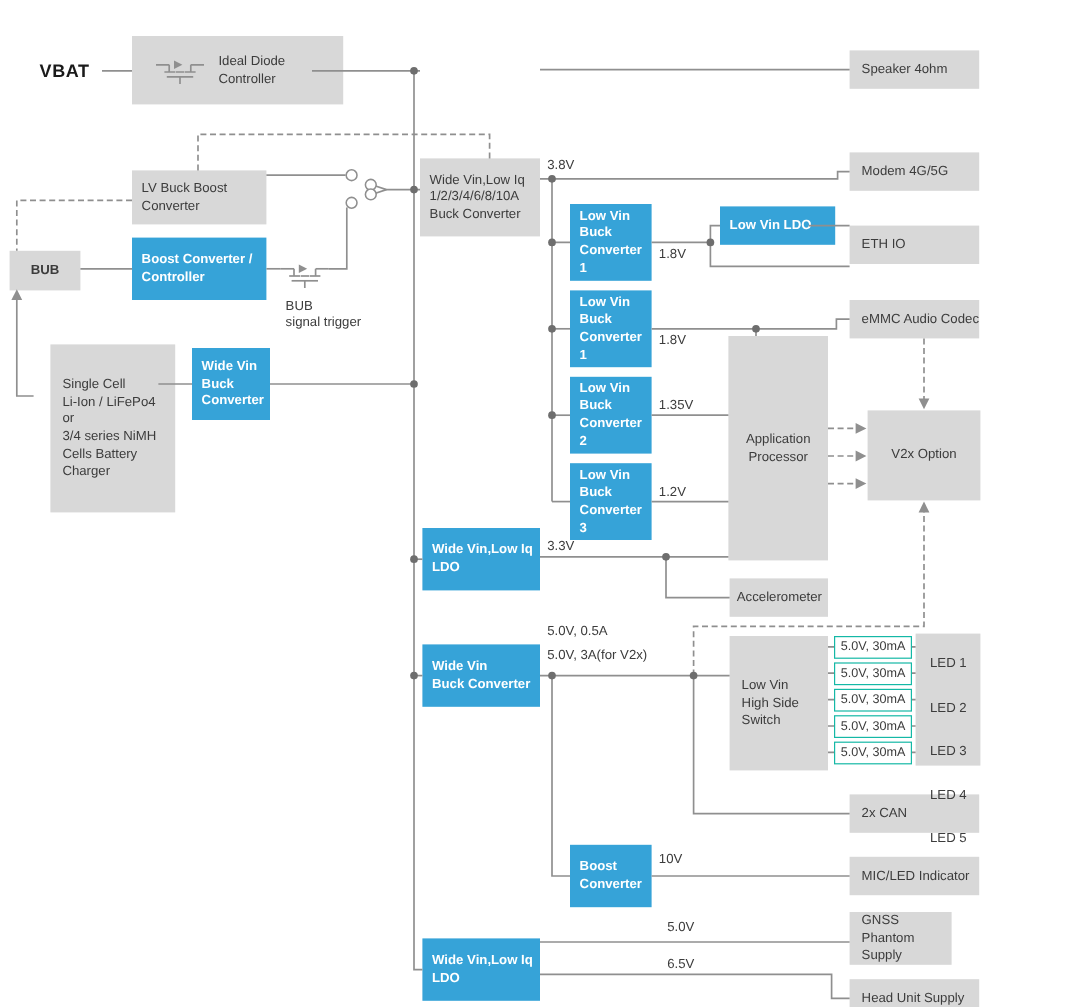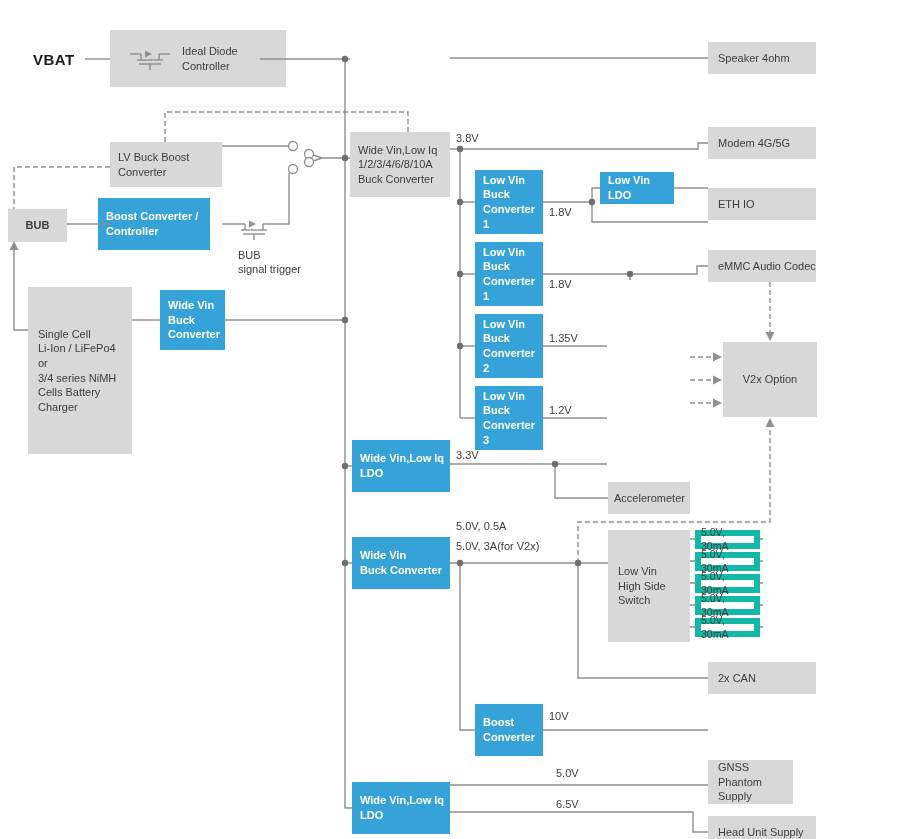--- a/index.html
+++ b/index.html
@@ -4,21 +4,21 @@
 <style>
   * { margin:0; padding:0; box-sizing:border-box; }
   html,body { background:#ffffff; }
   body { font-family:"Liberation Sans", sans-serif; }
   .stage { position:relative; width:908px; height:839px; background:#fff; overflow:hidden;margin-top:12px; }
   .box { position:absolute; display:flex; align-items:center; font-size:11px; line-height:1.32;
          white-space:pre-line; }
   .gray { background:#d8d8d8; color:#3c3c3c; padding-left:10px; }
   .blue { background:#36a3d8; color:#ffffff; font-weight:bold; padding-left:8px; }
   .center { justify-content:center; padding-left:0; text-align:center; }
-  .white-box { background:#ffffff; border:6px solid #14b8a6; color:#3c3c3c; font-size:10.5px;
+  .white-box { background:#ffffff; border:1px solid #14b8a6; color:#3c3c3c; font-size:10.5px;
                justify-content:center; padding-left:0; }
   .lbl { position:absolute; font-size:11px; color:#3c3c3c; white-space:pre-line; line-height:1.3; }
   .vbat { font-size:15px; font-weight:bold; color:#1a1a1a; letter-spacing:0.5px; }
   svg.wires { position:absolute; left:0; top:0; pointer-events:none; }
   .w { stroke:#8f8f8f; stroke-width:1.4; fill:none; }
   .d { stroke-dasharray:5 3; }
   .dot { fill:#6e6e6e; stroke:none; }
   .oc { fill:#ffffff; stroke:#8f8f8f; stroke-width:1.3; }
   .ah { fill:#8f8f8f; stroke:none; }
   .led-row { height:22px; display:flex; align-items:center; padding-left:12px; font-size:11px; color:#3c3c3c; }
@@ -43,57 +43,67 @@
   <div class="lbl" style="left:549px;top:697px">10V</div>
   <div class="lbl" style="left:556px;top:754px">5.0V</div>
   <div class="lbl" style="left:556px;top:785px">6.5V</div>
 
   <div class="box gray" style="left:110px;top:18px;width:176px;height:57px;padding-left:72px">Ideal Diode
 Controller</div>
   <div class="box gray" style="left:708px;top:30px;width:108px;height:32px">Speaker 4ohm</div>
   <div class="box gray" style="left:110px;top:130px;width:112px;height:45px;padding-left:8px">LV Buck Boost
 Converter</div>
   <div class="box gray center" style="left:8px;top:197px;width:59px;height:33px;font-weight:bold">BUB</div>
-  <div class="box gray" style="left:28px;top:275px;width:104px;height:167px">Single Cell
+  <div class="box gray" style="left:42px;top:275px;width:104px;height:140px">Single Cell
 Li-Ion / LiFePo4
 or
 3/4 series NiMH
 Cells Battery
 Charger</div>
   <div class="box gray" style="left:350px;top:120px;width:100px;height:65px;padding-left:8px">Wide Vin,Low Iq
 1/2/3/4/6/8/10A
 Buck Converter</div>
   <div class="box gray" style="left:708px;top:115px;width:108px;height:32px">Modem 4G/5G</div>
   <div class="box gray" style="left:708px;top:176px;width:108px;height:32px">ETH IO</div>
   <div class="box gray" style="left:708px;top:238px;width:108px;height:32px">eMMC Audio Codec</div>
+  <div class="box gray center" style="left:607px;top:268px;width:83px;height:187px">Application
+Processor</div>
   <div class="box gray center" style="left:723px;top:330px;width:94px;height:75px">V2x Option</div>
   <div class="box gray" style="left:608px;top:470px;width:82px;height:32px;padding-left:6px">Accelerometer</div>
   <div class="box gray" style="left:608px;top:518px;width:82px;height:112px">Low Vin
 High Side
 Switch</div>
   <div class="box gray" style="left:708px;top:650px;width:108px;height:32px">2x CAN</div>
+  <div class="box gray" style="left:708px;top:702px;width:108px;height:32px">MIC/LED Indicator</div>
   <div class="box gray" style="left:708px;top:748px;width:85px;height:44px">GNSS Phantom
 Supply</div>
   <div class="box gray" style="left:708px;top:804px;width:108px;height:32px">Head Unit Supply</div>
 
+  <div class="box gray" style="left:763px;top:516px;width:54px;height:110px;display:block;padding-left:0">
+    <div class="led-row">LED 1</div>
+    <div class="led-row">LED 2</div>
+    <div class="led-row">LED 3</div>
+    <div class="led-row">LED 4</div>
+    <div class="led-row">LED 5</div>
+  </div>
 
   <div class="box white-box" style="left:695px;top:518px;width:65px;height:19px">5.0V, 30mA</div>
   <div class="box white-box" style="left:695px;top:540px;width:65px;height:19px">5.0V, 30mA</div>
   <div class="box white-box" style="left:695px;top:562px;width:65px;height:19px">5.0V, 30mA</div>
   <div class="box white-box" style="left:695px;top:584px;width:65px;height:19px">5.0V, 30mA</div>
   <div class="box white-box" style="left:695px;top:606px;width:65px;height:19px">5.0V, 30mA</div>
 
-  <div class="box blue" style="left:98px;top:186px;width:112px;height:52px">Boost Converter /
+  <div class="box blue" style="left:110px;top:186px;width:112px;height:52px">Boost Converter /
 Controller</div>
   <div class="box blue" style="left:160px;top:278px;width:65px;height:60px">Wide Vin
 Buck Converter</div>
   <div class="box blue" style="left:475px;top:158px;width:68px;height:64px">Low Vin
 Buck
 Converter 1</div>
-  <div class="box blue" style="left:600px;top:160px;width:74px;height:32px">Low Vin LDO</div>
+  <div class="box blue" style="left:600px;top:160px;width:96px;height:32px">Low Vin LDO</div>
   <div class="box blue" style="left:475px;top:230px;width:68px;height:64px">Low Vin
 Buck
 Converter 1</div>
   <div class="box blue" style="left:475px;top:302px;width:68px;height:64px">Low Vin
 Buck
 Converter 2</div>
   <div class="box blue" style="left:475px;top:374px;width:68px;height:64px">Low Vin
 Buck
 Converter 3</div>
   <div class="box blue" style="left:352px;top:428px;width:98px;height:52px">Wide Vin,Low Iq

